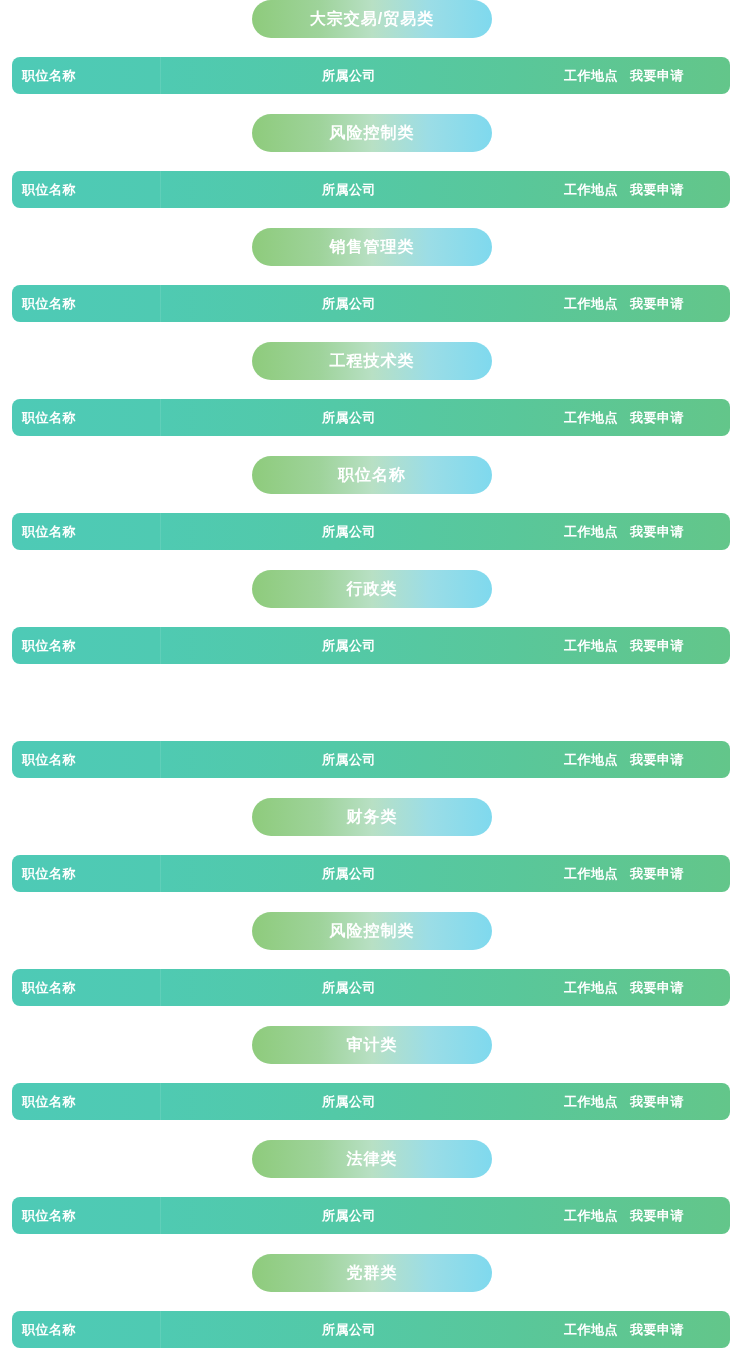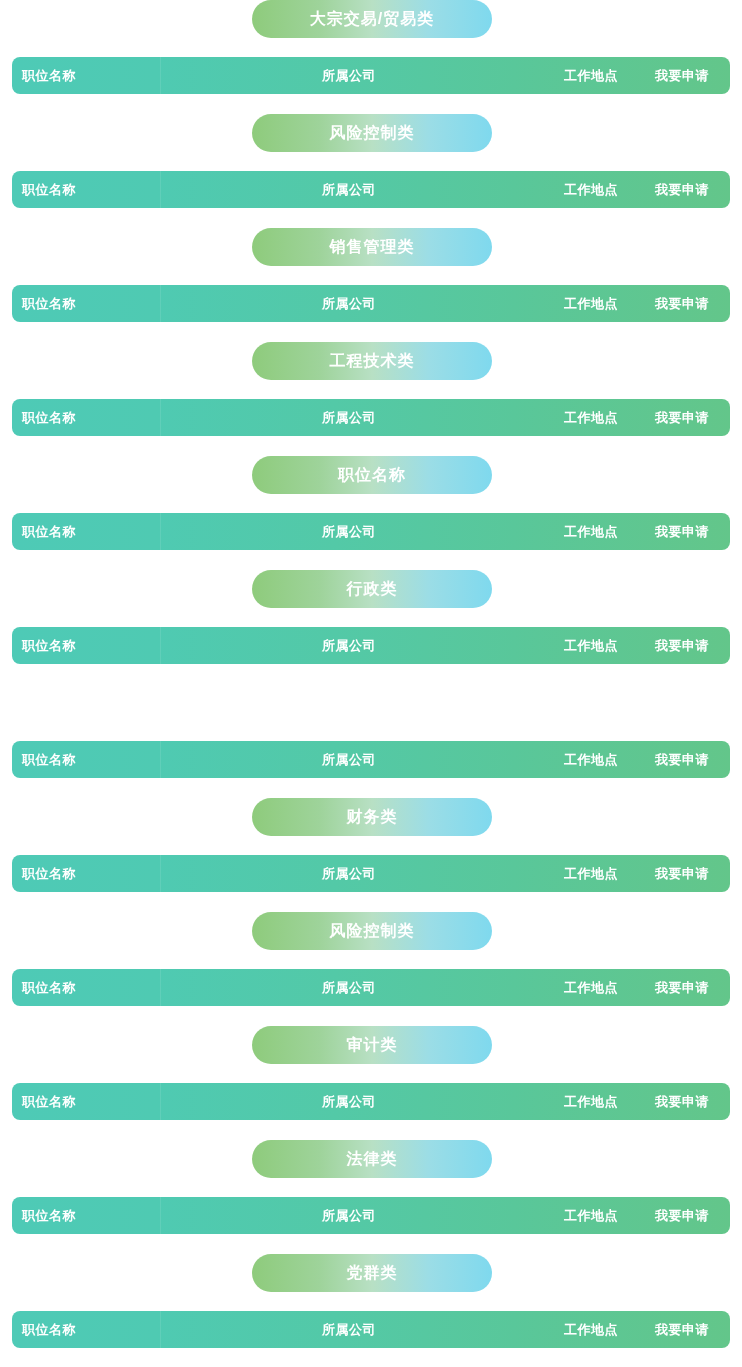--- a/index.html
+++ b/index.html
@@ -74,21 +74,21 @@
     color: #ffffff;
     font-size: 13px;
     font-weight: bold;
     letter-spacing: 0.5px;
     white-space: nowrap;
   }
 
   .hdr-col.c-title    { left: 10px; }
   .hdr-col.c-company  { left: 0; width: 718px; justify-content: center; padding-right: 44px; }
   .hdr-col.c-location { left: 552px; }
-  .hdr-col.c-apply    { left: 643px; }
+  .hdr-col.c-apply    { left: 618px; }
 
   
   .hdr-seam {
     position: absolute;
     top: 0;
     left: 148px;
     width: 1px;
     height: 37px;
     background: rgba(255,255,255,0.10);
   }

